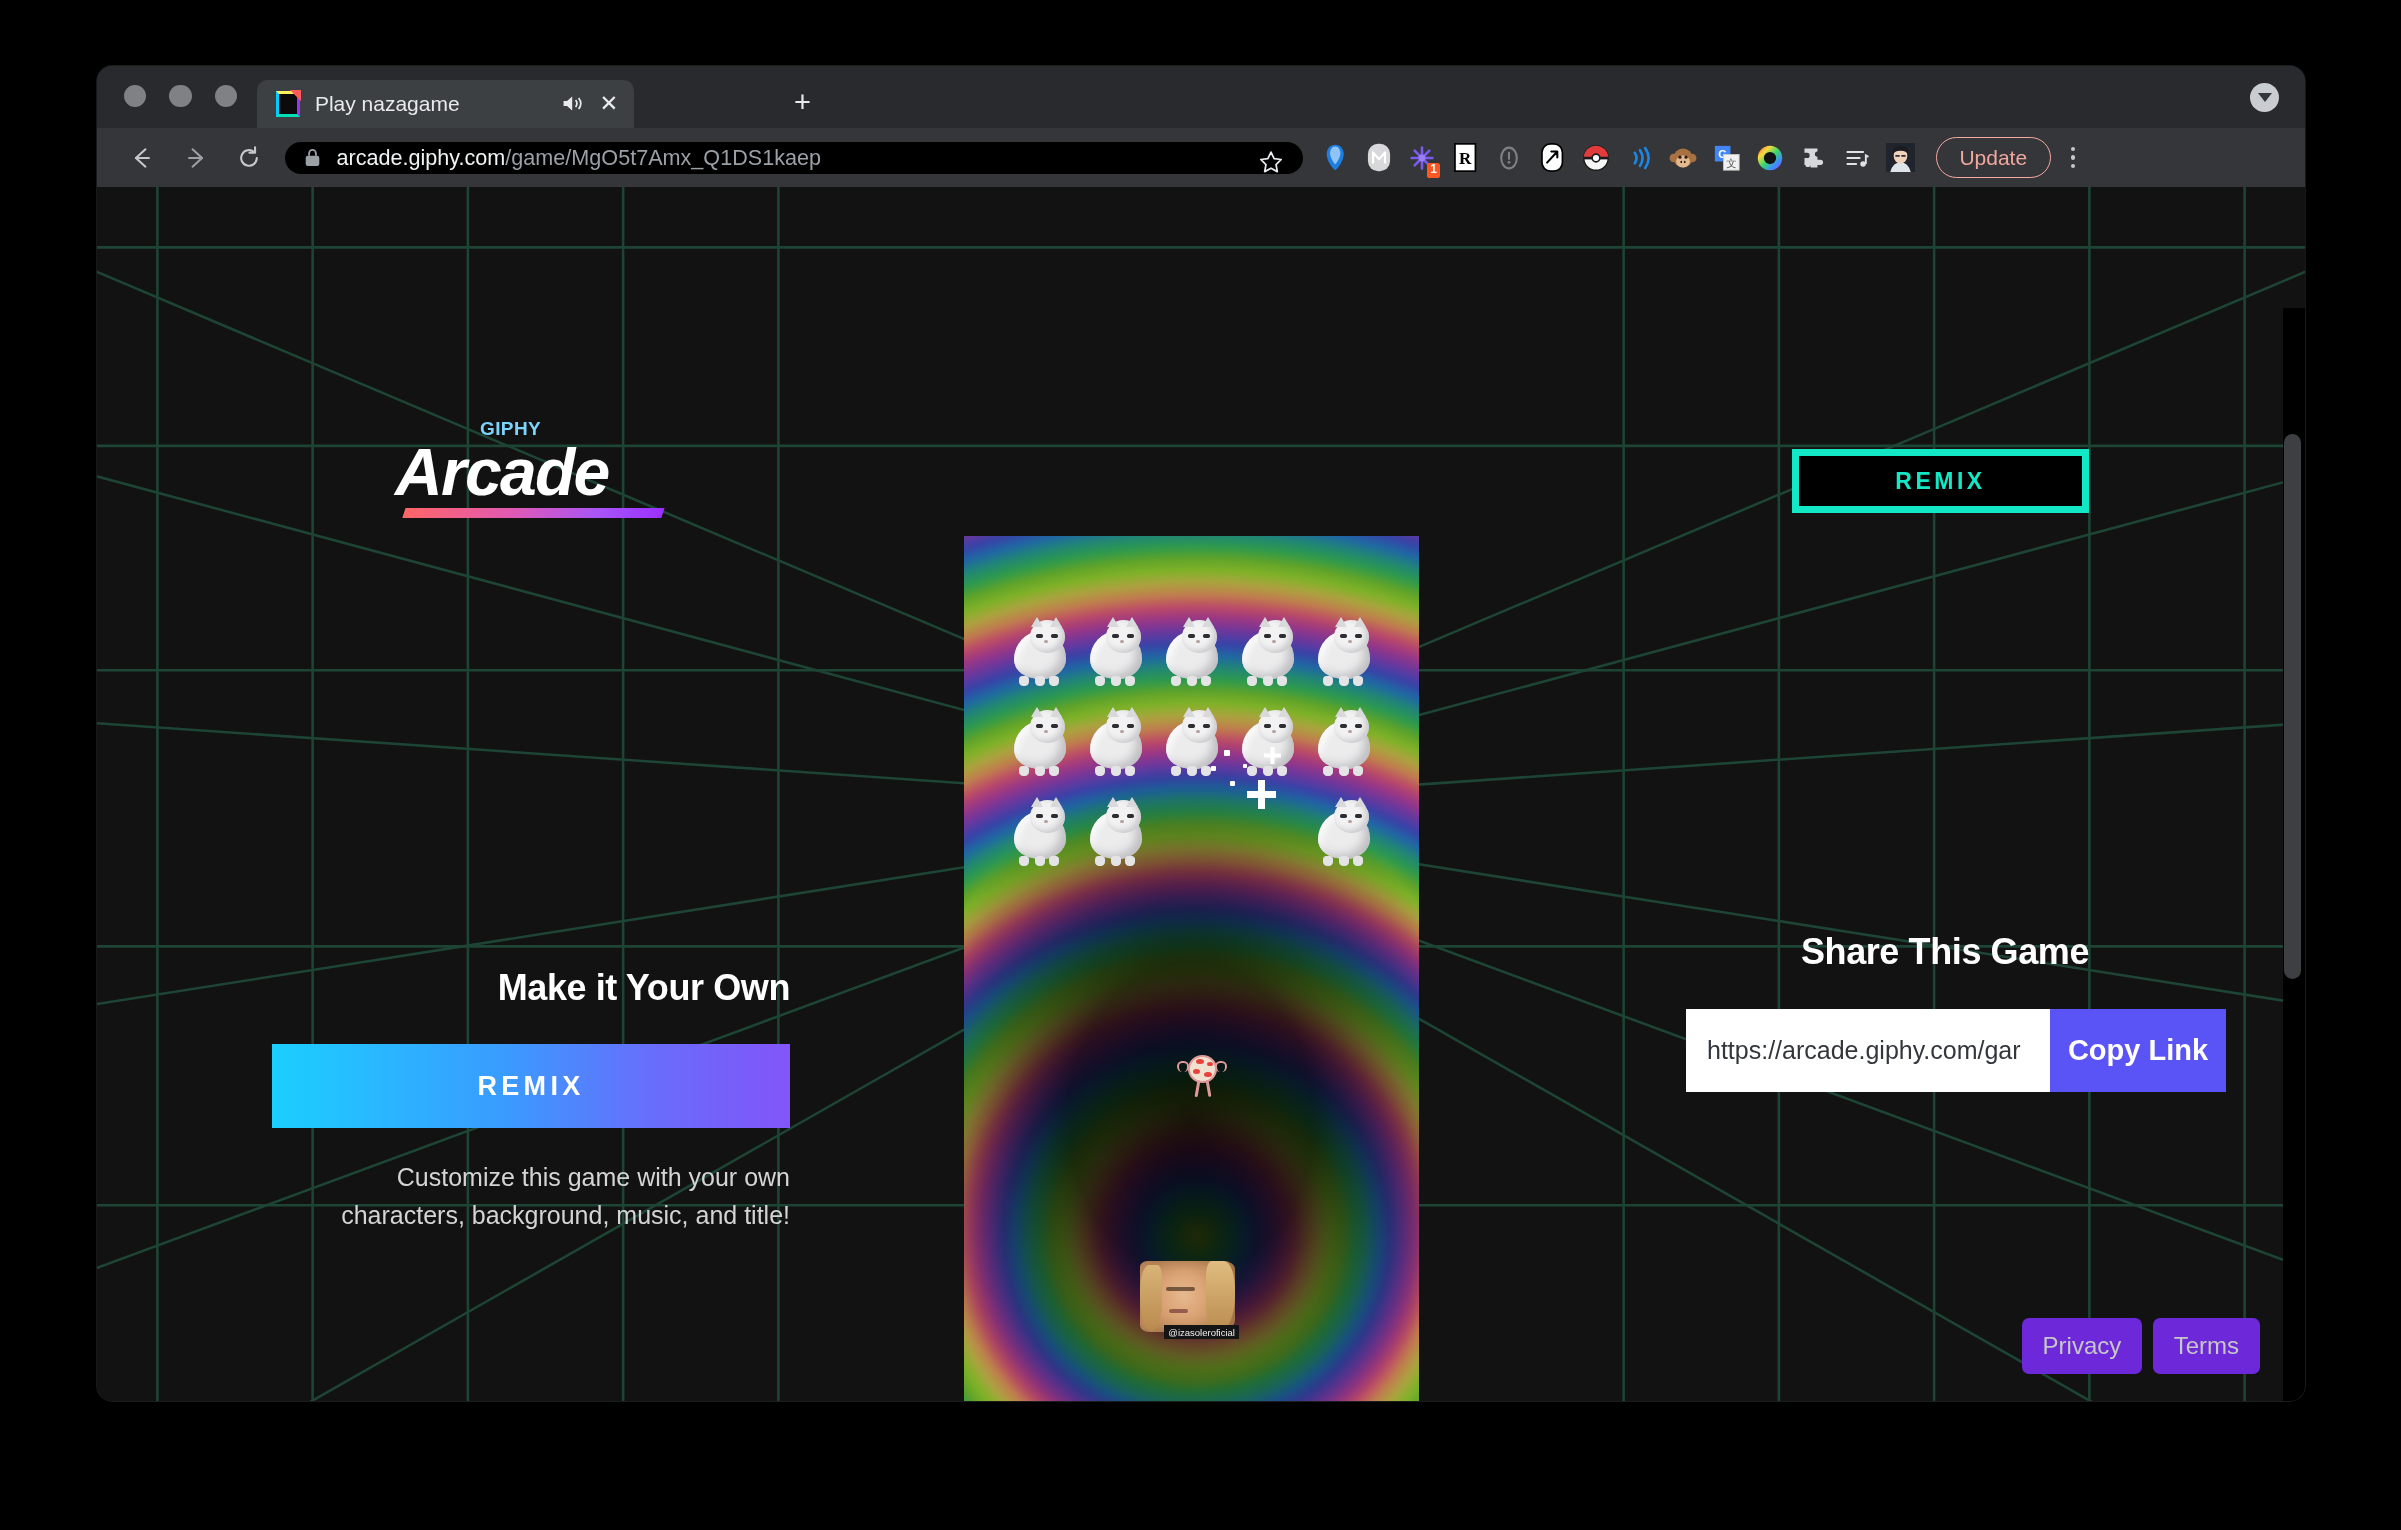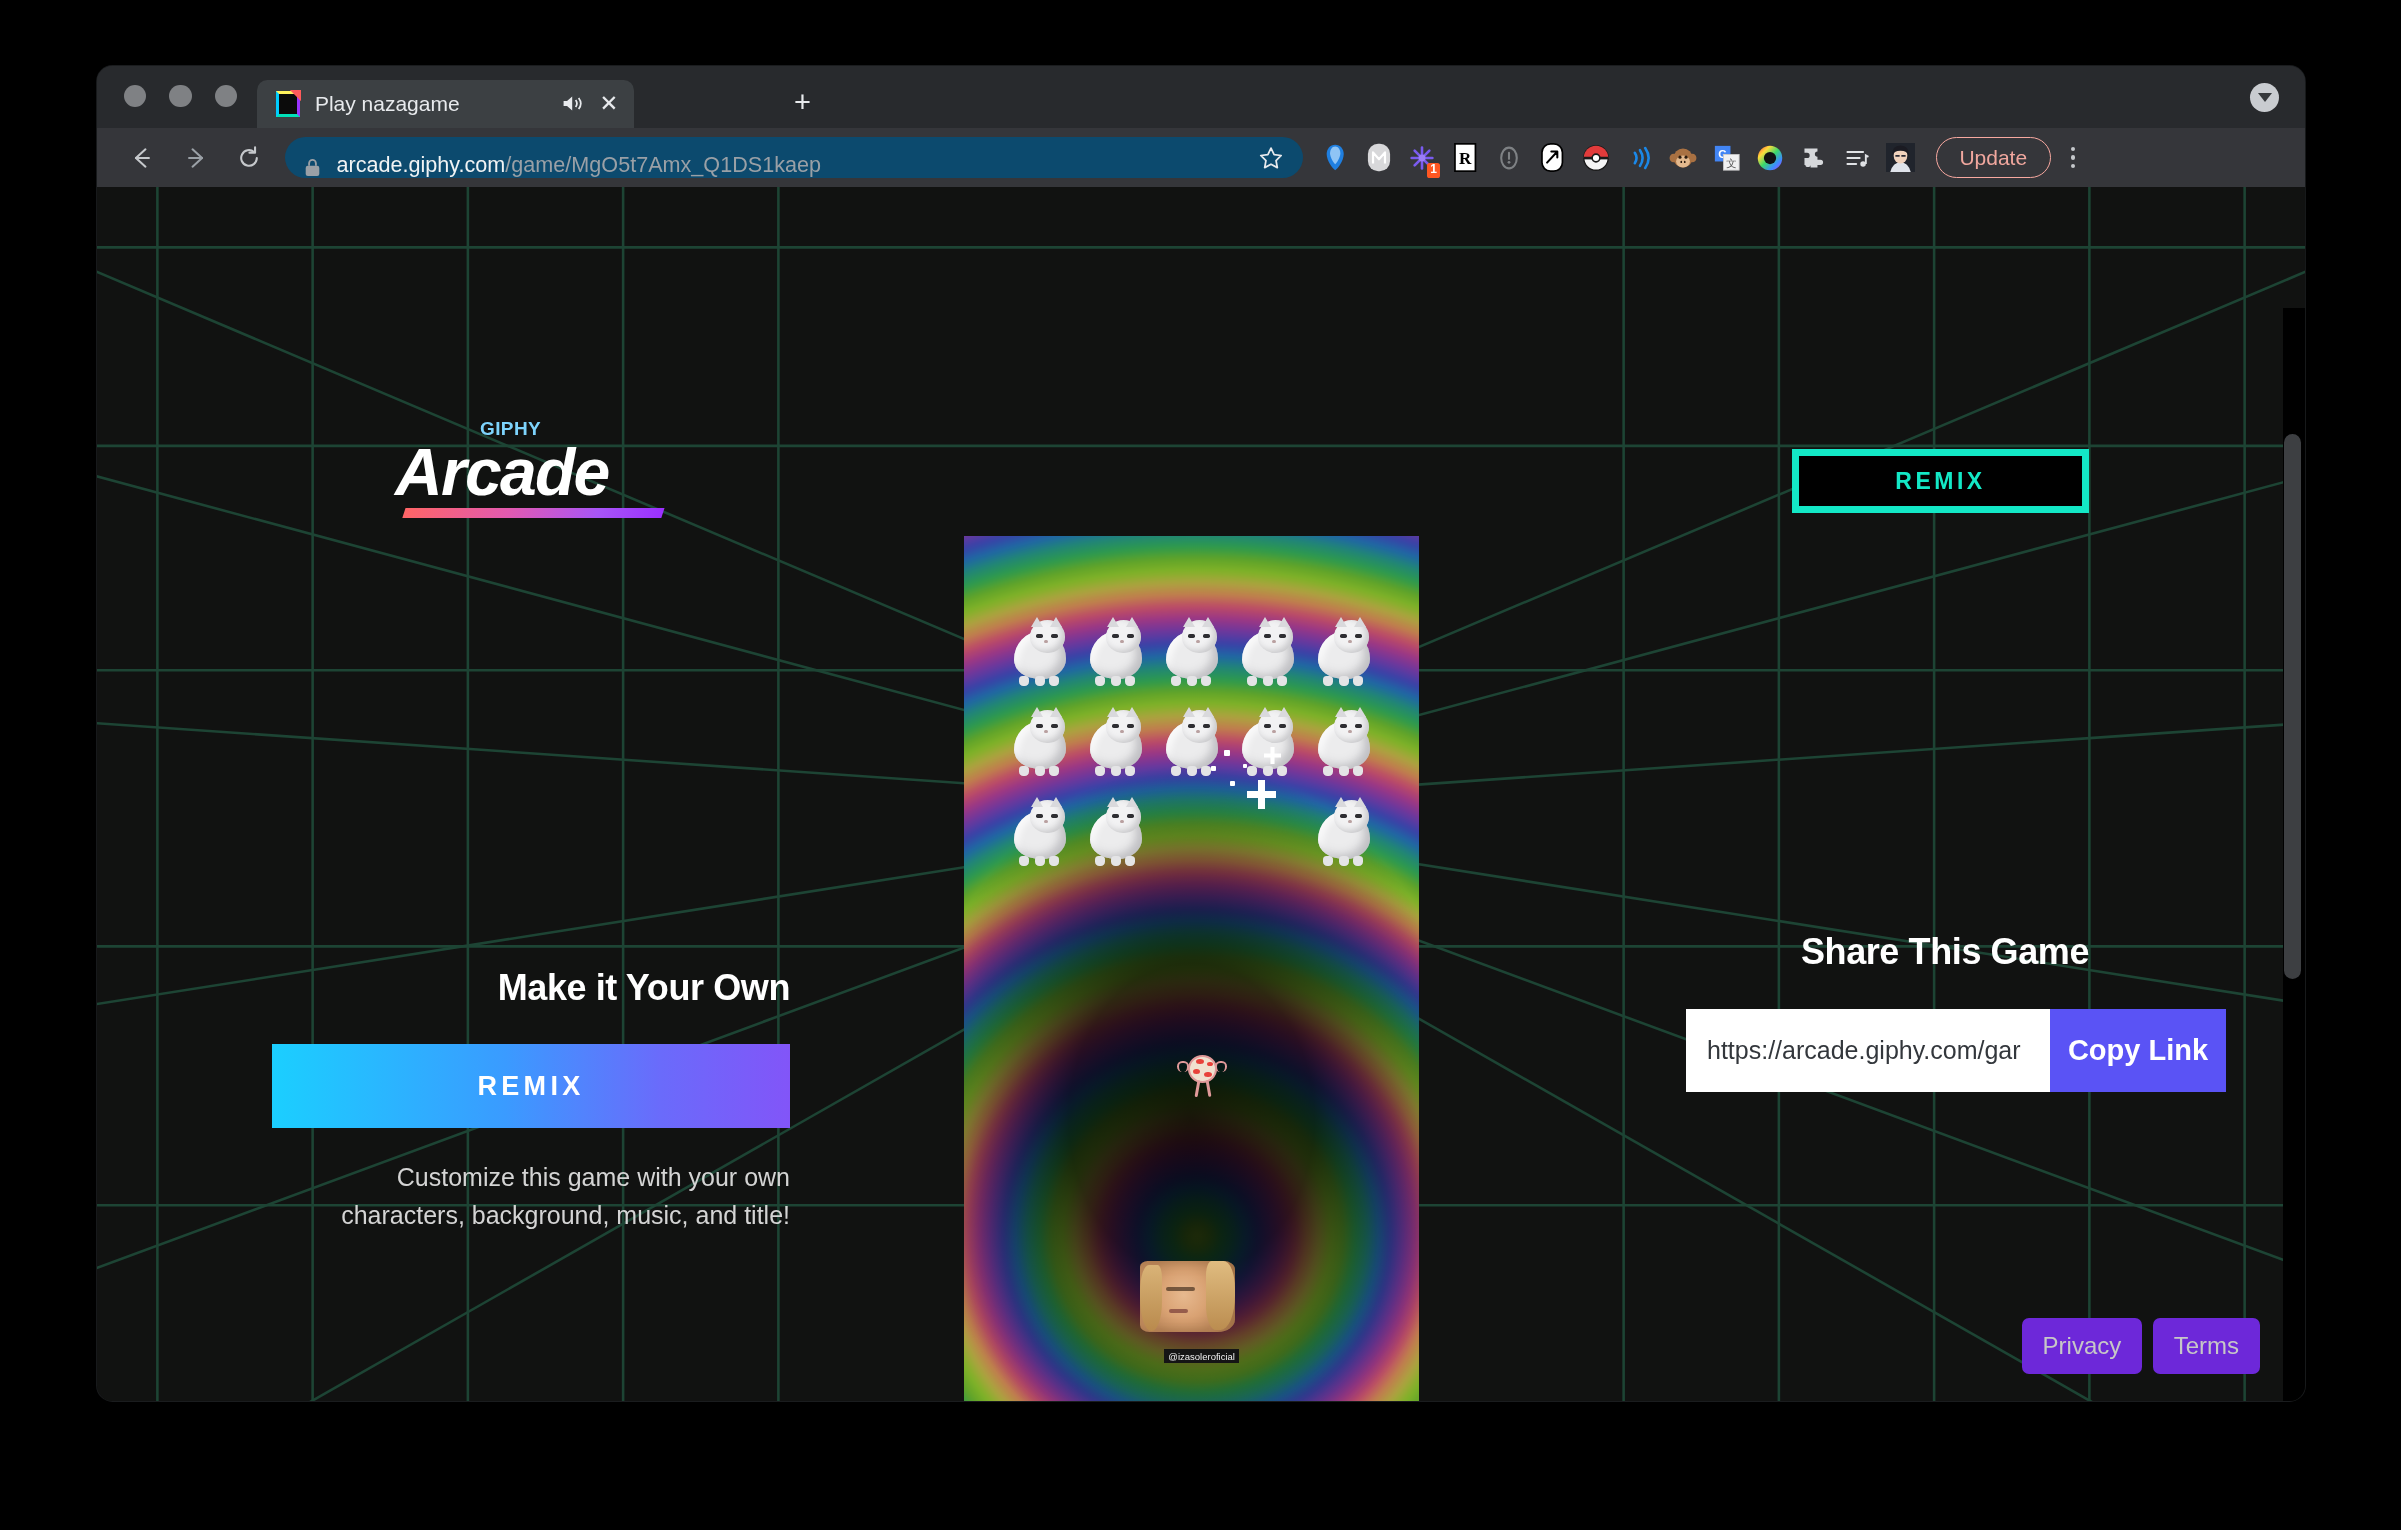--- a/index.html
+++ b/index.html
@@ -114,25 +114,25 @@
     width: 38px; height: 38px;
     margin-left: 15.5px;
     display: flex; align-items: center; justify-content: center;
     color: #c5c8cb;
   }
   .nav-btn:first-child { margin-left: 26px; }
 
   .omnibox {
     position: relative;
     margin-left: 17px;
-    height: 41px;
+    height: 32px;
     width: 1018px;
-    background: #0c4a6e;
+    background: #000000;
     border-radius: 21px;
-    display: flex; align-items: flex-end;
+    display: flex; align-items: center;
     padding: 0 19px;
     box-sizing: border-box;
   }
   .lock-icon { margin-right: 15.5px; display:flex; align-items:center; }
   .url-text { font-size: 21.6px; white-space: nowrap; overflow: hidden; flex: 1 1 auto; }
   .url-host { color: #f1f3f4; }
   .url-path { color: #9aa0a6; }
   .bookmark-star { position: absolute; right: 19px; top: 7.8px; }
 
   .ext-row { display: flex; align-items: center; margin-left: 12px; gap: 3.5px; }
@@ -350,21 +350,21 @@
   }
   .ship .eyeline {
     position: absolute; left: 26px; top: 26px; width: 29px; height: 4.3px;
     background: rgba(60,40,25,0.65); border-radius: 2.6px;
   }
   .ship .mouth {
     position: absolute; left: 29px; top: 48px; width: 19px; height: 3.5px;
     background: rgba(120,60,55,0.7); border-radius: 2.6px;
   }
   .ship-watermark {
-    position: absolute; left: 24px; top: 88px;
+    position: absolute; left: 24px; top: 64px;
     background: #151515; color: #f1f1f1;
     font-size: 9.5px; padding: 1.7px 4.3px;
     white-space: nowrap;
     font-family: "Liberation Sans", sans-serif;
   }
 
   
   .left-col { position: absolute; left: 175px; top: 744px; width: 518px; text-align: right; margin-top: 36px; }
   .panel-title { color: #fff; font-size: 36px; font-weight: bold; letter-spacing: -0.4px; }
   .remix-gradient {

